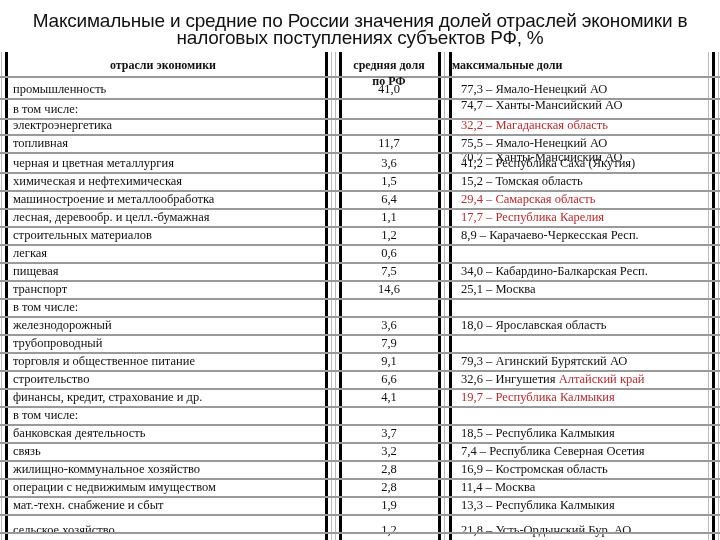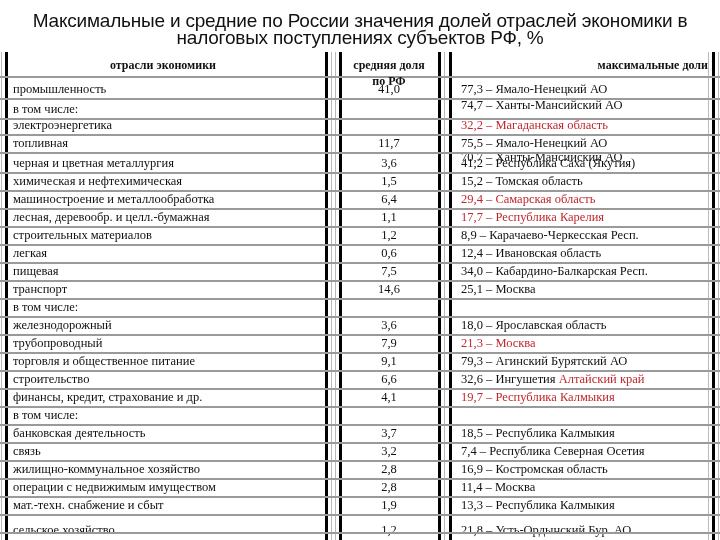--- a/index.html
+++ b/index.html
@@ -38,21 +38,21 @@
   <div class="vline vthick" style="left:438px"></div>
   <div class="vline vthin" style="left:444px"></div>
   <div class="vline vthick" style="left:449px"></div>
   <div class="vline vthin" style="left:708px"></div>
   <div class="vline vthick" style="left:712px"></div>
   <div class="vline vthin" style="left:718px"></div>
 
   <div class="row" style="top:4px">
     <div class="cell c1 hdr" style="text-align:center;left:8px;">отрасли экономики</div>
     <div class="cell c2 hdr">средняя доля</div>
-    <div class="cell c3 hdr" style="text-align:right;left:452px;width:256px;">максимальные доли</div>
+    <div class="cell c3 hdr" style="text-align:left;left:452px;width:256px;">максимальные доли</div>
   </div>
   <div class="hline" style="top:24px"></div>
 <div class="cell c2 hdr" style="top: 20px;">по РФ</div>
     <div class="row" style="top: 28px;">
       <div class="cell c1">промышленность</div>
       <div class="cell c2">41,0</div>
       <div class="cell c3"><span>77,3 – Ямало-Ненецкий АО</span><span class="red"></span></div>
       <div class="cell c3" style="top: 16px;">74,7 – Ханты-Мансийский АО</div>
     </div>
     <div class="hline" style="top: 46px;"></div>
@@ -100,21 +100,20 @@
     <div class="hline" style="top: 174px;"></div>
     <div class="row" style="top: 174px;">
       <div class="cell c1">строительных материалов</div>
       <div class="cell c2">1,2</div>
       <div class="cell c3"><span>8,9 – Карачаево-Черкесская Респ.</span><span class="red"></span></div>
     </div>
     <div class="hline" style="top: 192px;"></div>
     <div class="row" style="top: 192px;">
       <div class="cell c1">легкая</div>
       <div class="cell c2">0,6</div>
-      <div class="cell c3"><span>12,4 – Ивановская область</span><span class="red"></span></div>
     </div>
     <div class="hline" style="top: 210px;"></div>
     <div class="row" style="top: 210px;">
       <div class="cell c1">пищевая</div>
       <div class="cell c2">7,5</div>
       <div class="cell c3"><span>34,0 – Кабардино-Балкарская Респ.</span><span class="red"></span></div>
     </div>
     <div class="hline" style="top: 228px;"></div>
     <div class="row" style="top: 228px;">
       <div class="cell c1">транспорт</div>
@@ -130,21 +129,20 @@
     <div class="hline" style="top: 264px;"></div>
     <div class="row" style="top: 264px;">
       <div class="cell c1">железнодорожный</div>
       <div class="cell c2">3,6</div>
       <div class="cell c3"><span>18,0 – Ярославская область</span><span class="red"></span></div>
     </div>
     <div class="hline" style="top: 282px;"></div>
     <div class="row" style="top: 282px;">
       <div class="cell c1">трубопроводный</div>
       <div class="cell c2">7,9</div>
-      <div class="cell c3"><span></span><span class="red">21,3 – Москва</span></div>
     </div>
     <div class="hline" style="top: 300px;"></div>
     <div class="row" style="top: 300px;">
       <div class="cell c1">торговля и общественное питание</div>
       <div class="cell c2">9,1</div>
       <div class="cell c3"><span>79,3 – Агинский Бурятский АО</span><span class="red"></span></div>
     </div>
     <div class="hline" style="top: 318px;"></div>
     <div class="row" style="top: 318px;">
       <div class="cell c1">строительство</div>

